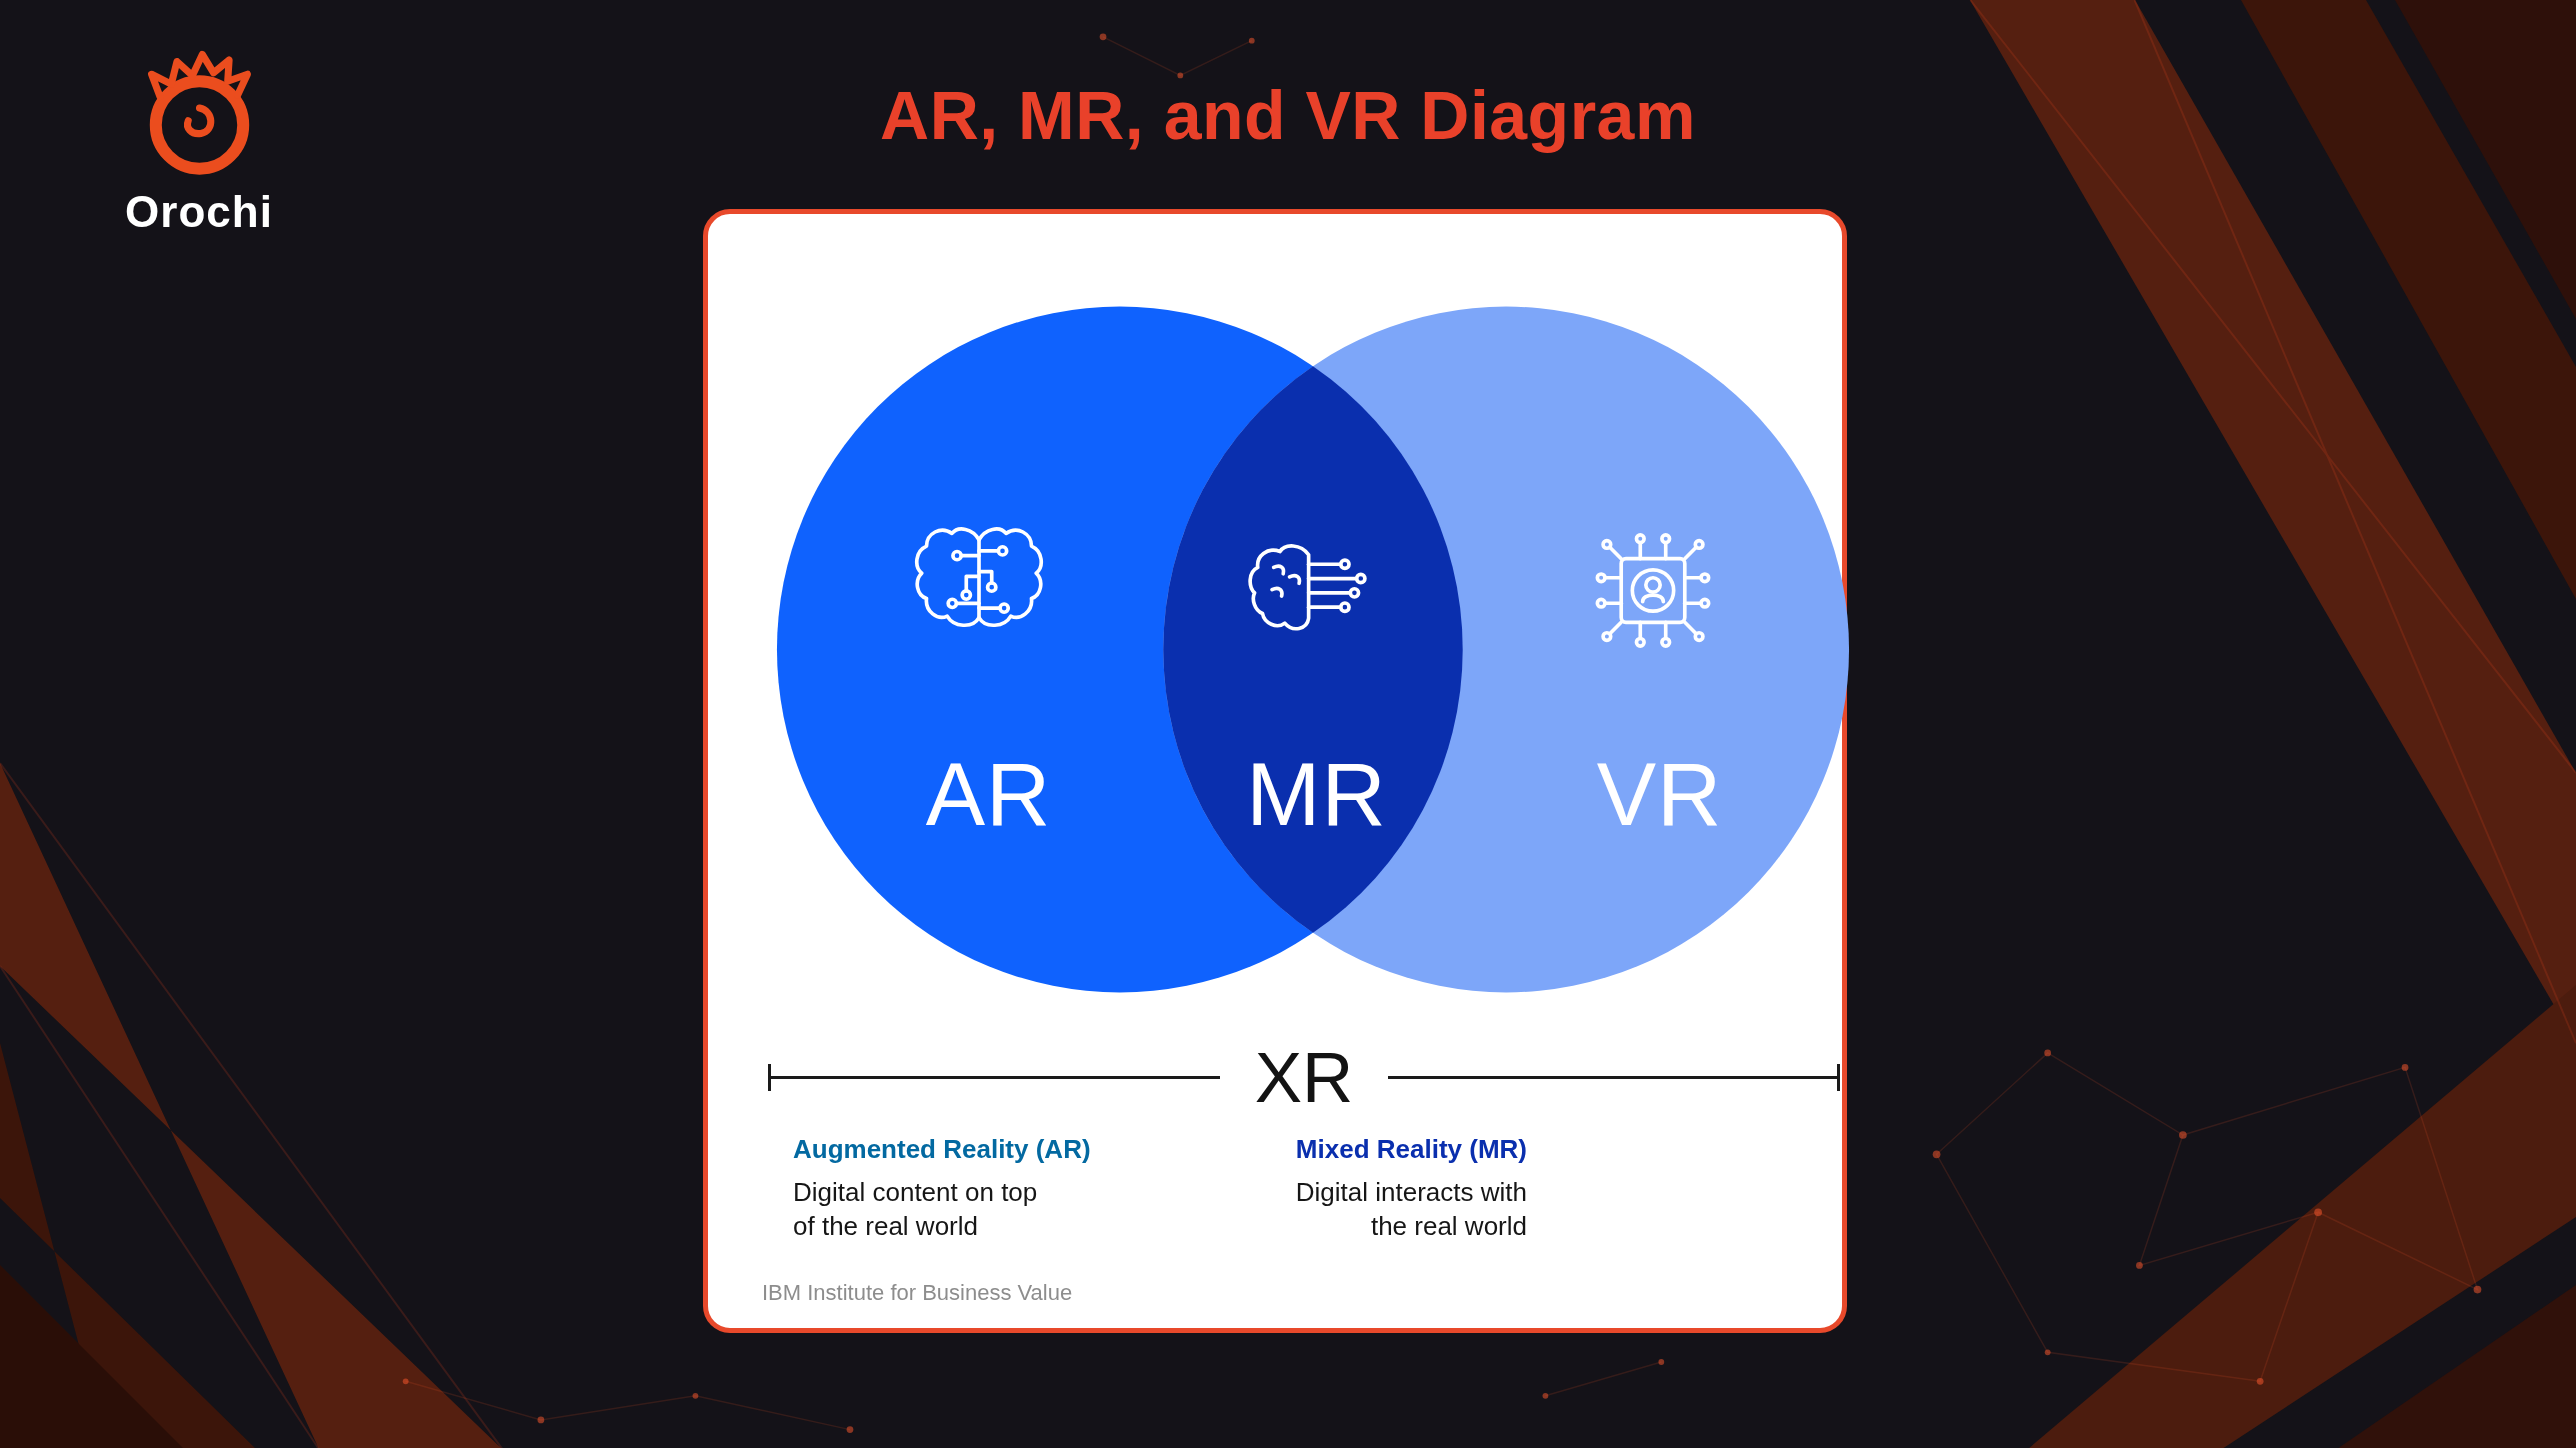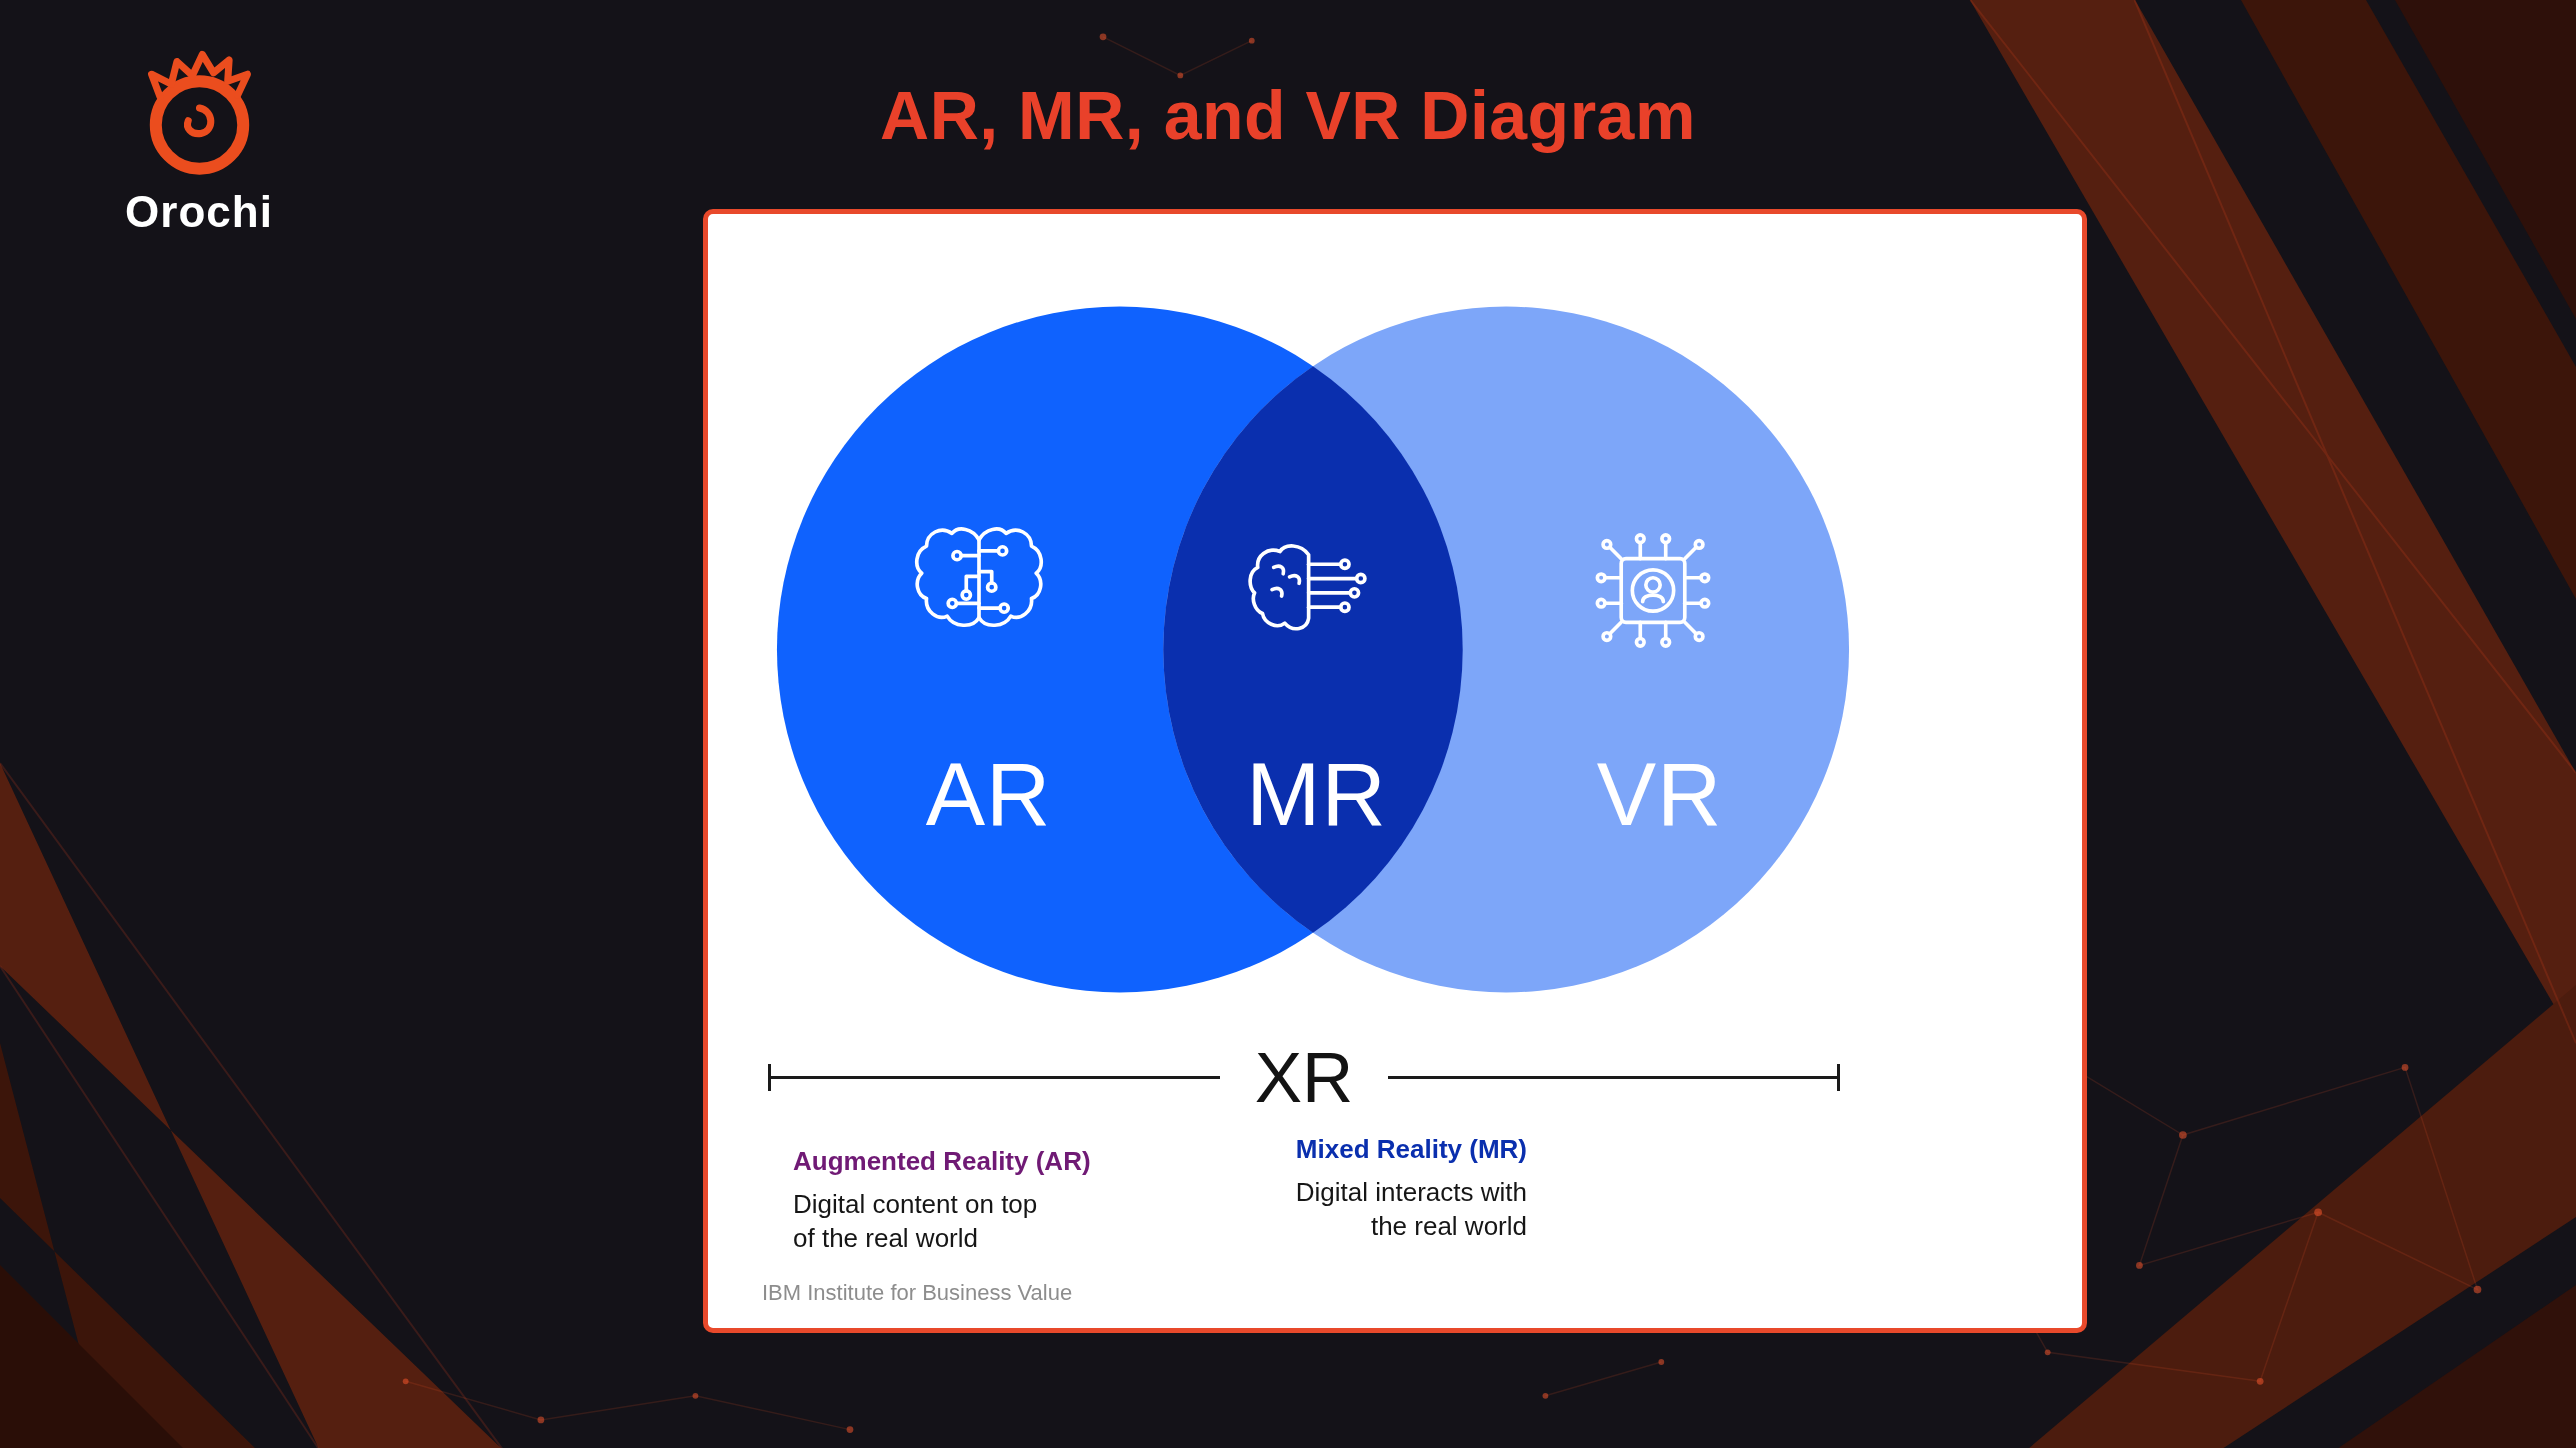--- a/index.html
+++ b/index.html
@@ -26,22 +26,22 @@
   .brand-name { color:#ffffff; font-size:44px; font-weight:700; letter-spacing:1px; margin-top:0px; }
 
   
   .title {
     position:absolute; top:76px; left:0; width:100%; margin:0;
     text-align:center; font-size:68px; font-weight:800; letter-spacing:0.5px;
   }
 
   
   .card {
-    position:absolute; left:703px; top:209px; width:1384px; height:1124px;
-    background:#ffffff; border:5.8px solid #e8492b; border-radius:10px; box-sizing:border-box;
+    position:absolute; left:703px; top:209px; width:1144px; height:1124px;
+    background:#ffffff; border:5.8px solid #e8492b; border-radius:27px; box-sizing:border-box;
   }
   .venn { position:absolute; left:5.8px; top:82px; width:1198px; height:707px; }
 
   .venn-icon { position:absolute; width:174px; height:159px; }
   .venn-icon svg { width:100%; height:100%; }
   .icon-ar { left:184px; top:286px; }
   .icon-mr { left:520px; top:293px; }
   .icon-vr { left:858px; top:297px; }
 
   .vlabel {
@@ -210,21 +210,21 @@
 
     <div class="xr-bracket">
       <span class="tick"></span>
       <span class="bline"></span>
       <span class="xr-label">XR</span>
       <span class="bline"></span>
       <span class="tick"></span>
     </div>
 
     <div class="legend-col legend-c1">
-      <div class="legend-title" style="color: #701a75; margin-top: 12px;">Augmented Reality (AR)</div>
+      <div class="legend-title" style="color: #0369a1;">Augmented Reality (AR)</div>
       <div class="legend-desc">Digital content on top
 of the real world</div>
     </div>
     <div class="legend-col legend-c2">
       <div class="legend-title" style="color: rgb(10, 47, 174);">Mixed Reality (MR)</div>
       <div class="legend-desc">Digital interacts with
 the real world</div>
     </div>
 
     <div class="source">IBM Institute for Business Value</div>

